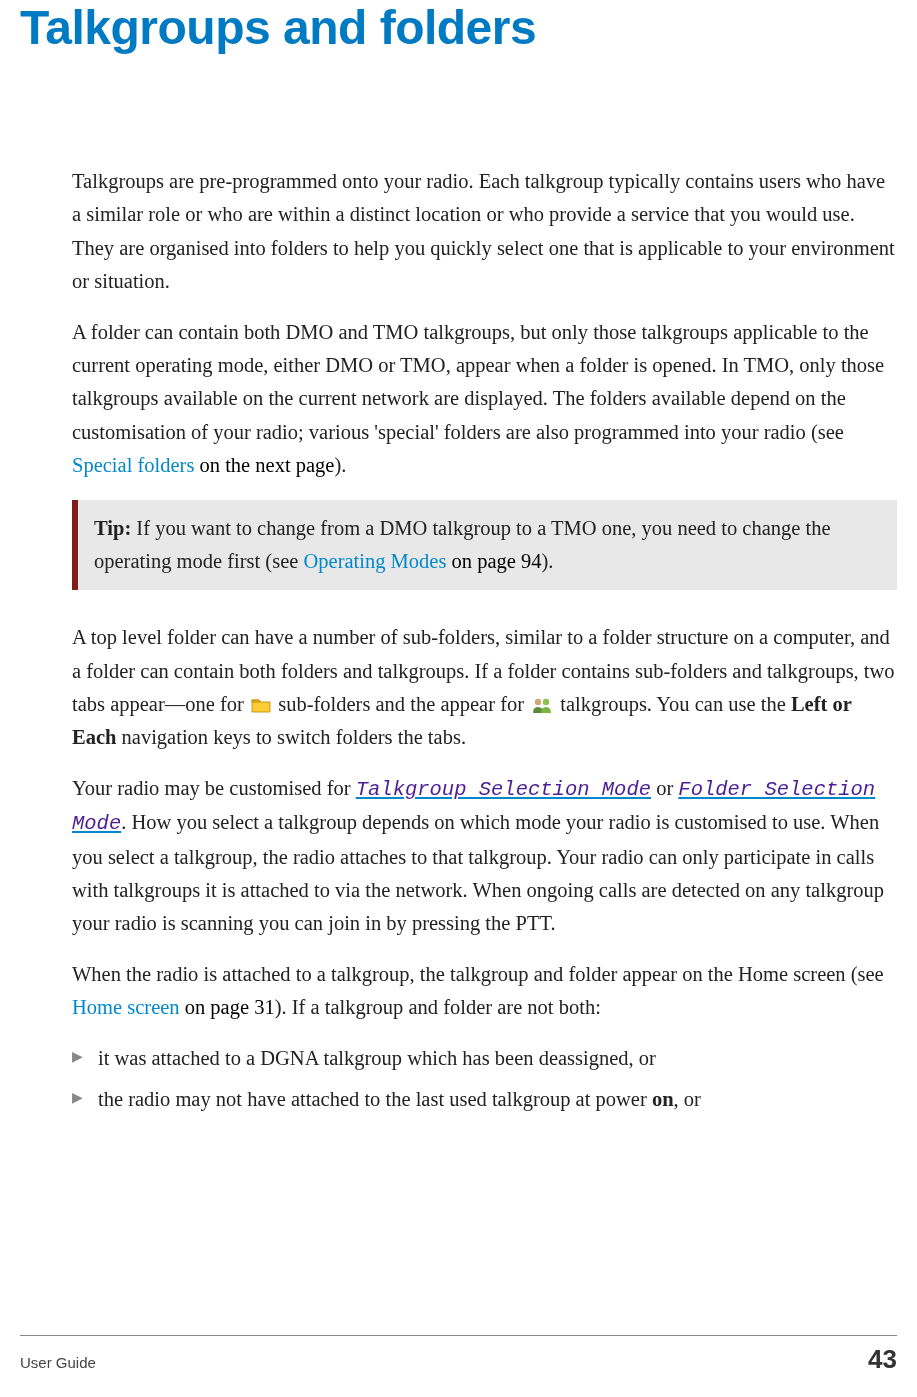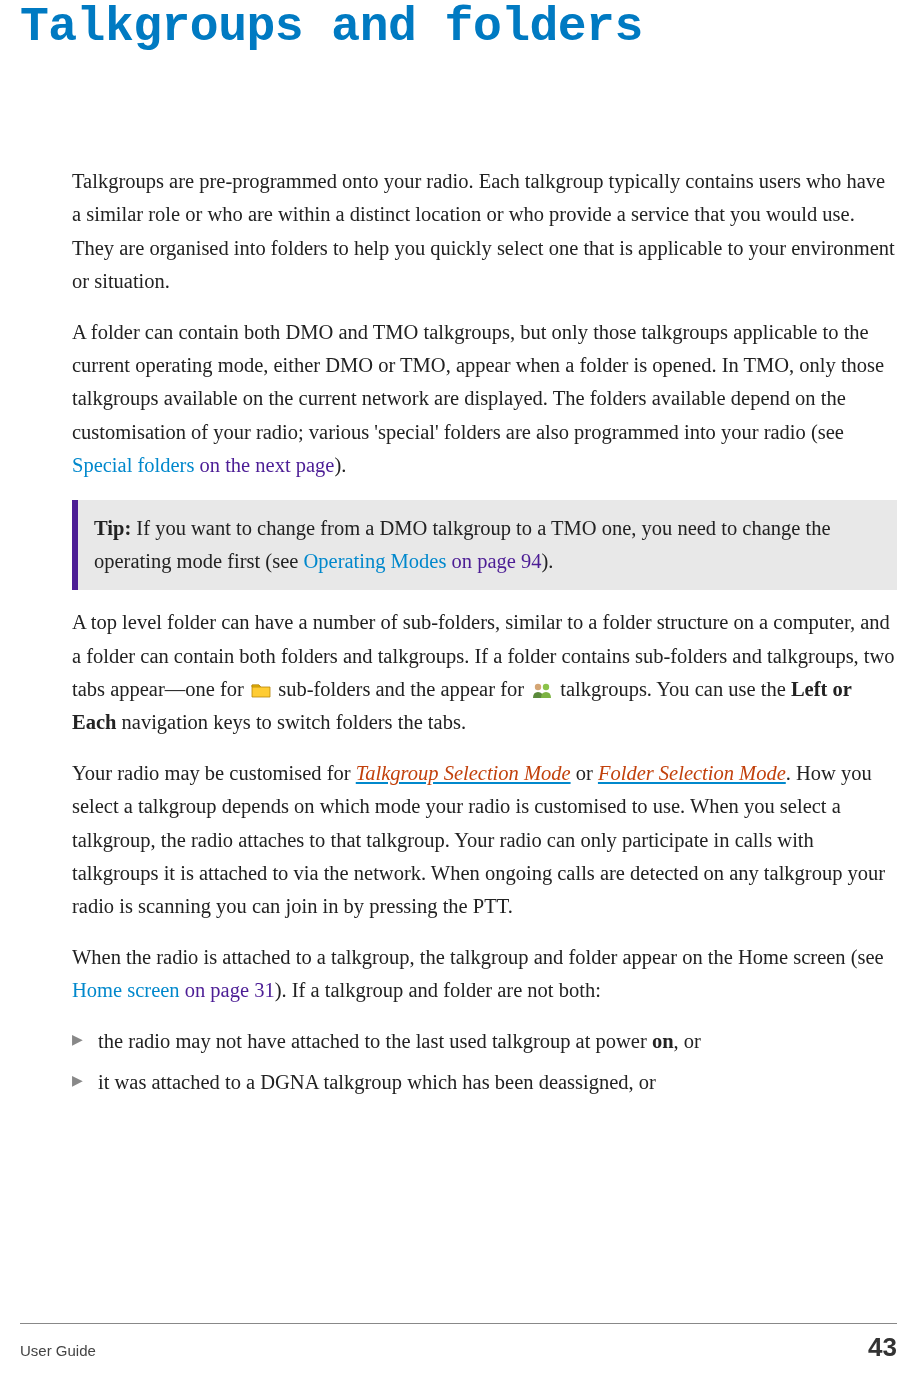--- a/index.html
+++ b/index.html
@@ -6,21 +6,21 @@
     body {
       width: 917px;
       height: 1397px;
       font-family: "Palatino Linotype", "Book Antiqua", Palatino, Georgia, serif;
       color: #333;
       background: #fff;
       position: relative;
       padding: 0;
     }
     .page-title {
-      font-family: Liberation Mono, monospace;
+      font-family: Liberation Sans, sans-serif;
       font-size: 48px;
       font-weight: bold;
       color: #007ac2;
       padding: 0 20px;
       margin-bottom: 110px;
       line-height: 1.15;
       letter-spacing: -0.5px;
     }
     .content {
       padding: 0 20px 0 72px;
@@ -28,33 +28,34 @@
     p {
       font-size: 20.5px;
       line-height: 1.62;
       margin-bottom: 18px;
       color: #222;
     }
     .link-italic {
       color: #0088cc;
     }
     .link-plain {
-      color: #4c1d95;
+      color: #000000;
     }
     .link-underline {
-      color: #c2410c;
+      color: #4c1d95;
       font-style: italic;
       text-decoration: underline;
       text-decoration-color: #0088cc;
+      font-family: Liberation Mono, monospace;
     }
     .tip-box {
-      border-left: 6px solid #4c1d95;
+      border-left: 6px solid #7f1d1d;
       background: #e8e8e8;
       padding: 12px 16px;
-      margin-bottom: 16px;
+      margin-bottom: 31px;
       margin-top: 4px;
     }
     .tip-box p { margin-bottom: 0; }
     .bold { font-weight: bold; }
     .icon-folder {
       display: inline-block;
       width: 20px;
       height: 16px;
       vertical-align: -2px;
       position: relative;
@@ -84,21 +85,21 @@
     ul.bullets li::before {
       content: "▶";
       position: absolute;
       left: 0;
       top: 3px;
       color: #888;
       font-size: 14px;
     }
     .footer {
       position: absolute;
-      bottom: 34px;
+      bottom: 22px;
       left: 20px;
       right: 20px;
       border-top: 1px solid #888;
       padding-top: 8px;
       display: flex;
       justify-content: space-between;
       align-items: baseline;
       font-family: Verdana, Geneva, sans-serif;
     }
     .footer-left {
@@ -144,24 +145,24 @@
 
   <p>
     <span>Your radio may be customised for </span><span class="link-underline">Talkgroup Selection Mode</span><span> or </span><span class="link-underline">Folder Selection Mode</span><span>. How you select a talkgroup depends on which mode your radio is customised to use. When you select a talkgroup, the radio attaches to that talkgroup. Your radio can only participate in calls with talkgroups it is attached to via the network. When ongoing calls are detected on any talkgroup your radio is scanning you can join in by pressing the PTT.</span>
   </p>
 
   <p>
     <span>When the radio is attached to a talkgroup, the talkgroup and folder appear on the Home screen (see </span><span class="link-italic">Home screen</span><span class="link-plain"> on page 31</span><span>). If a talkgroup and folder are not both:</span>
   </p>
 
   <ul class="bullets">
+    <li>it was attached to a DGNA talkgroup which has been deassigned, or</li>
     <li>
       <span>the radio may not have attached to the last used talkgroup at power </span><span class="bold">on</span><span>, or</span>
     </li>
-    <li>it was attached to a DGNA talkgroup which has been deassigned, or</li>
   </ul>
 
 </div>
 
 <div class="footer">
   <div class="footer-left">User Guide</div>
   <div class="footer-right">43</div>
 </div>
 
 </body></html>

